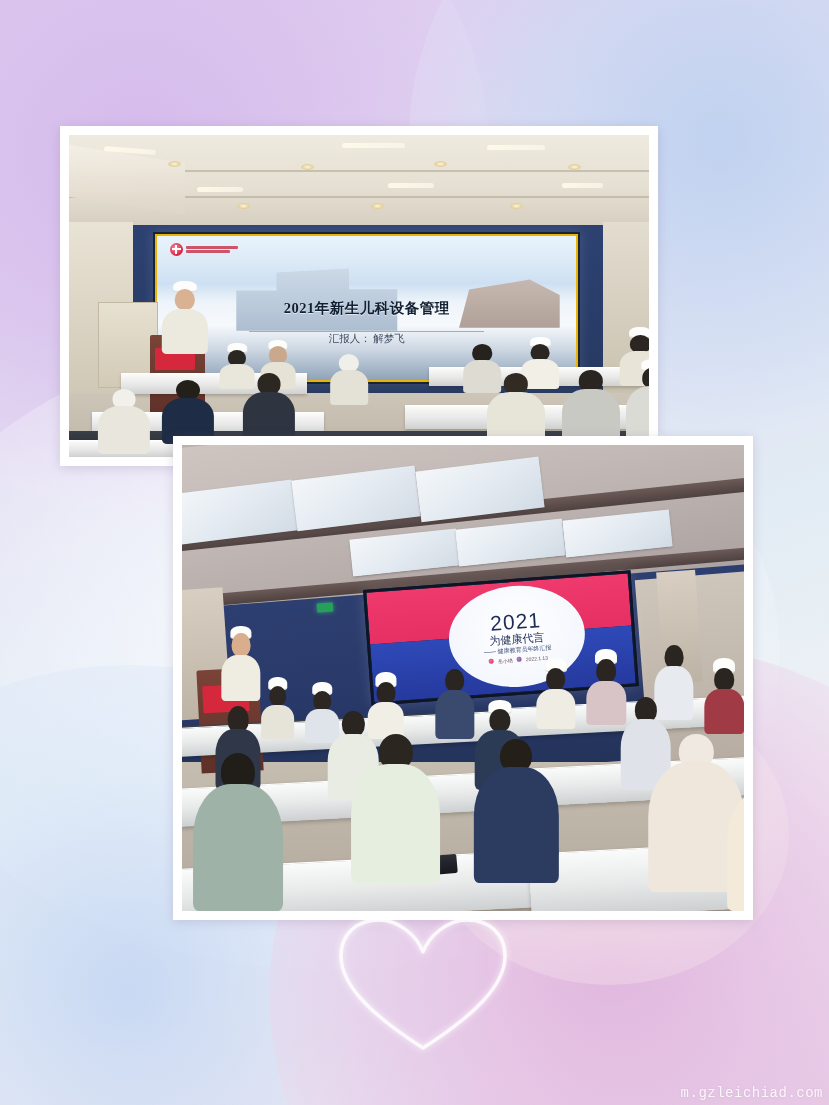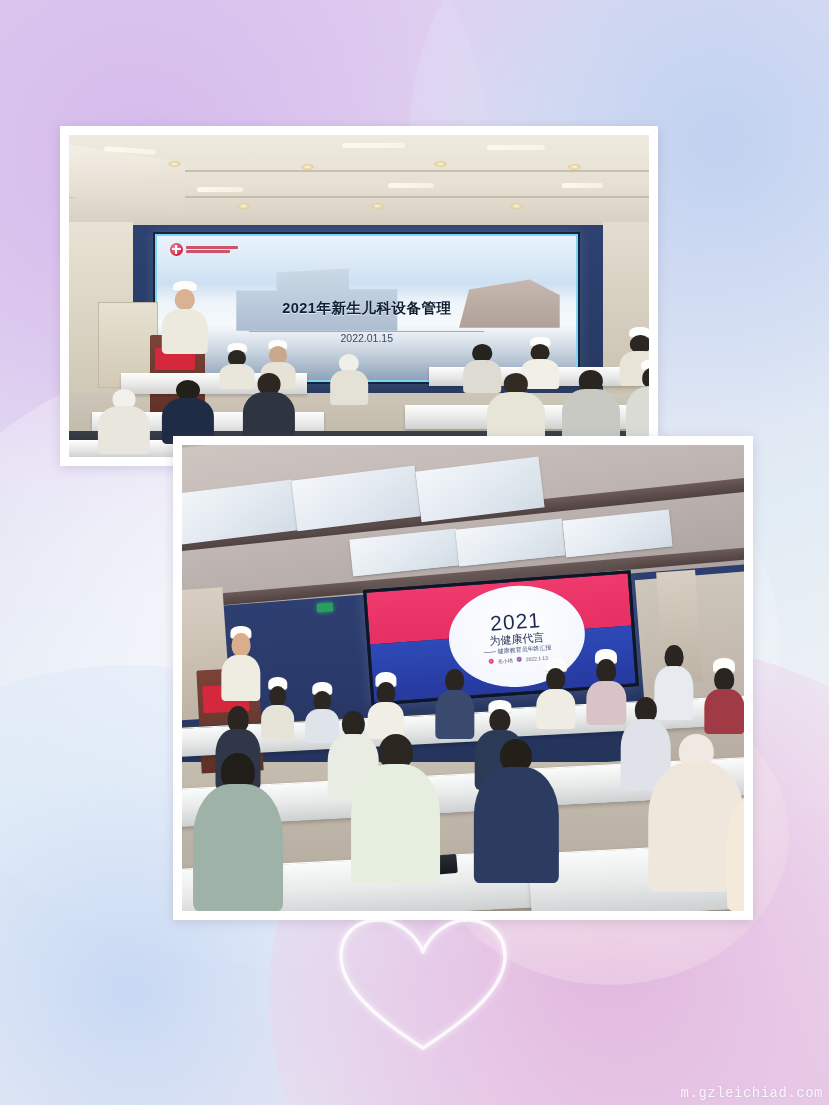--- a/index.html
+++ b/index.html
@@ -162,23 +162,24 @@
   .p1-wallside-l {
     position:absolute; left:0; top:27%; width:11%; height:56%;
     background: linear-gradient(180deg,#e9e3d5,#cfc7b5);
   }
   .p1-wallside-r {
     position:absolute; right:0; top:27%; width:8%; height:56%;
     background: linear-gradient(180deg,#e3ddd0,#c8c0ae);
   }
   .p1-screen {
     position:absolute; left:14.5%; top:30%; width:73%; height:46%;
-    background:#7dd3fc;
+    background:#eab308;
     border: 2px solid #1a2533;
     box-shadow: 0 0 12px rgba(255,255,255,0.12);
+    font-family: Liberation Serif, serif;
   }
   .p1-slide {
     position:absolute; inset:2px;
     background: linear-gradient(180deg,
        #e9f3fb 0%, #dceaf7 18%, #cde0f2 33%,
        #eef4fa 46%, #f6f9fc 62%, #cfd9e4 78%, #8fa3b8 100%);
     overflow:hidden;
   }
   .p1-bldg {
     position:absolute; left:16%; top:18%; width:48%; height:48%;
@@ -427,21 +428,24 @@
                 <div class="p1-logo-l1"></div>
                 <div class="p1-logo-l2"></div>
               </div>
             </div>
 
             <div class="p1-title">
               <div class="l1">2021年新生儿科设备管理</div>
             </div>
             <div class="p1-rule"></div>
             <div class="p1-sub">
-              <div>2022.01.15</div>
+              <div>
+                <span>汇报人：</span>
+                <span>解梦飞</span>
+              </div>
             </div>
           </div>
         </div>
 
         <div class="p1-floor"></div>
 
         <div class="cabinet" style="left:5%; top:52%; width:10%; height:26%;"></div>
         <div class="podium" style="left:14%; top:62%; width:9.5%; height:26%;">
           <div class="podium-sign"></div>
         </div>

